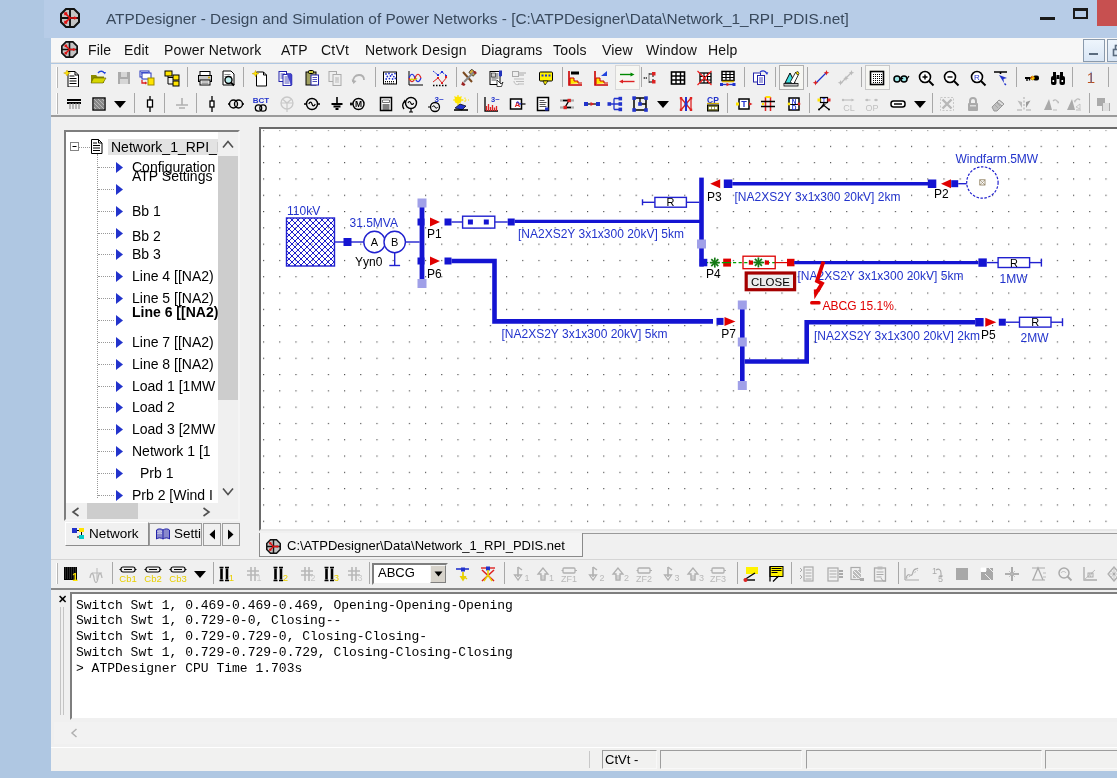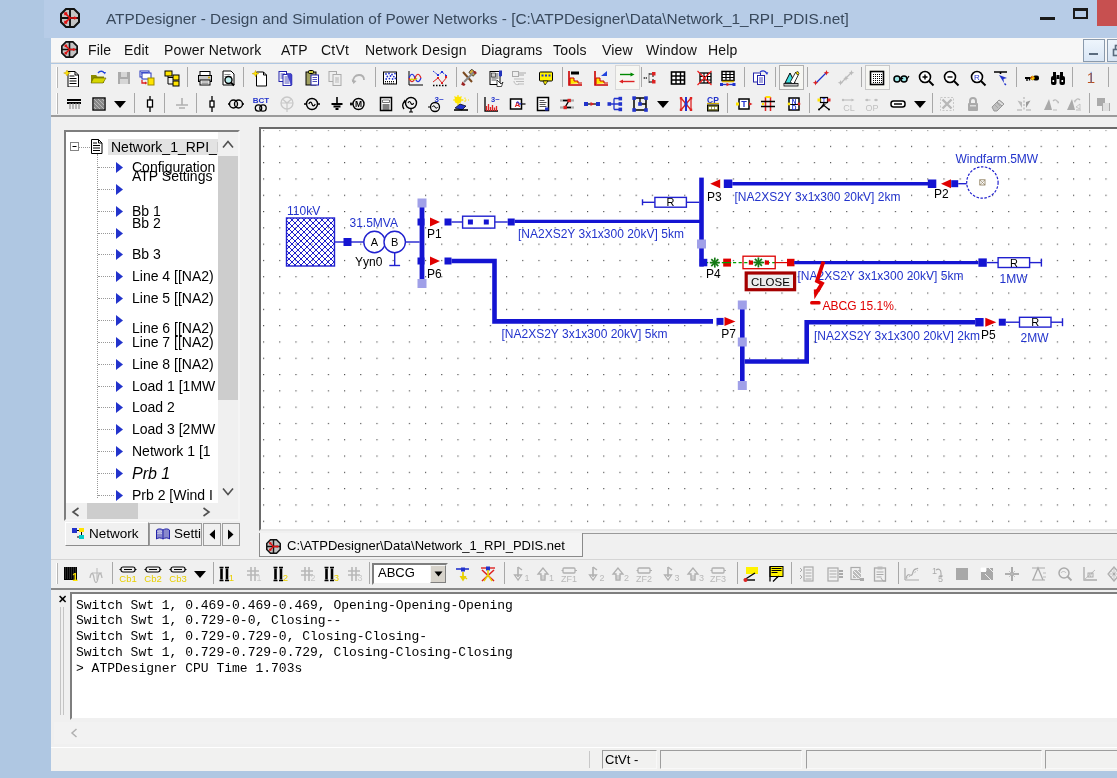--- a/index.html
+++ b/index.html
@@ -660,41 +660,41 @@
 <div class="txt" style="left:88px;top:168px;font-size:14px;color:#000;">ATP Settings</div>
 <div class="abs" style="left:54px;top:210.7px;width:16px;height:1px;border-top:1px dotted #999;"></div>
 <svg class="ic" style="left:71px;top:205.7px" width="9" height="11" viewBox="0 0 9 11">
       <path d="M1 0l7 5.5L1 11z" fill="#2233CC"></path>
     </svg>
 <div class="txt" style="left:88px;top:202.7px;font-size:14px;color:#000;">Bb 1</div>
 <div class="abs" style="left:54px;top:232.6px;width:16px;height:1px;border-top:1px dotted #999;"></div>
 <svg class="ic" style="left:71px;top:227.6px" width="9" height="11" viewBox="0 0 9 11">
       <path d="M1 0l7 5.5L1 11z" fill="#2233CC"></path>
     </svg>
-<div class="txt" style="left:88px;top:215px;font-size:14px;color:#000;">Bb 2</div>
+<div class="txt" style="left:88px;top:228px;font-size:14px;color:#000;">Bb 2</div>
 <div class="abs" style="left:54px;top:254.4px;width:16px;height:1px;border-top:1px dotted #999;"></div>
 <svg class="ic" style="left:71px;top:249.4px" width="9" height="11" viewBox="0 0 9 11">
       <path d="M1 0l7 5.5L1 11z" fill="#2233CC"></path>
     </svg>
 <div class="txt" style="left:88px;top:246.4px;font-size:14px;color:#000;">Bb 3</div>
 <div class="abs" style="left:54px;top:276.2px;width:16px;height:1px;border-top:1px dotted #999;"></div>
 <svg class="ic" style="left:71px;top:271.2px" width="9" height="11" viewBox="0 0 9 11">
       <path d="M1 0l7 5.5L1 11z" fill="#2233CC"></path>
     </svg>
 <div class="txt" style="left:88px;top:268.2px;font-size:14px;color:#000;">Line 4 [[NA2)</div>
 <div class="abs" style="left:54px;top:298.1px;width:16px;height:1px;border-top:1px dotted #999;"></div>
 <svg class="ic" style="left:71px;top:293.1px" width="9" height="11" viewBox="0 0 9 11">
       <path d="M1 0l7 5.5L1 11z" fill="#2233CC"></path>
     </svg>
 <div class="txt" style="left:88px;top:290.1px;font-size:14px;color:#000;">Line 5 [[NA2)</div>
 <div class="abs" style="left:54px;top:320.0px;width:16px;height:1px;border-top:1px dotted #999;"></div>
 <svg class="ic" style="left:71px;top:315.0px" width="9" height="11" viewBox="0 0 9 11">
       <path d="M1 0l7 5.5L1 11z" fill="#2233CC"></path>
     </svg>
-<div class="txt" style="left:88px;top:320px;font-size:14px;color:#000;">Line 6 [[NA2)</div>
+<div class="txt" style="left:88px;top:304px;font-size:14px;color:#000;font-weight:bold;">Line 6 [[NA2)</div>
 <div class="abs" style="left:54px;top:341.8px;width:16px;height:1px;border-top:1px dotted #999;"></div>
 <svg class="ic" style="left:71px;top:336.8px" width="9" height="11" viewBox="0 0 9 11">
       <path d="M1 0l7 5.5L1 11z" fill="#2233CC"></path>
     </svg>
 <div class="txt" style="left:88px;top:333.8px;font-size:14px;color:#000;">Line 7 [[NA2)</div>
 <div class="abs" style="left:54px;top:363.6px;width:16px;height:1px;border-top:1px dotted #999;"></div>
 <svg class="ic" style="left:71px;top:358.6px" width="9" height="11" viewBox="0 0 9 11">
       <path d="M1 0l7 5.5L1 11z" fill="#2233CC"></path>
     </svg>
 <div class="txt" style="left:88px;top:355.6px;font-size:14px;color:#000;">Line 8 [[NA2)</div>
@@ -715,21 +715,21 @@
 <div class="txt" style="left:88px;top:421.2px;font-size:14px;color:#000;">Load 3 [2MW</div>
 <div class="abs" style="left:54px;top:451.1px;width:16px;height:1px;border-top:1px dotted #999;"></div>
 <svg class="ic" style="left:71px;top:446.1px" width="9" height="11" viewBox="0 0 9 11">
       <path d="M1 0l7 5.5L1 11z" fill="#2233CC"></path>
     </svg>
 <div class="txt" style="left:88px;top:443.1px;font-size:14px;color:#000;">Network 1 [1</div>
 <div class="abs" style="left:54px;top:472.9px;width:16px;height:1px;border-top:1px dotted #999;"></div>
 <svg class="ic" style="left:71px;top:467.9px" width="9" height="11" viewBox="0 0 9 11">
       <path d="M1 0l7 5.5L1 11z" fill="#2233CC"></path>
     </svg>
-<div class="txt" style="left:88px;top:464.9px;font-size:16px;color:#000;font-style:italic;">Prb 1</div>
+<div class="txt" style="left:96px;top:464.9px;font-size:14px;color:#000;">Prb 1</div>
 <div class="abs" style="left:54px;top:494.8px;width:16px;height:1px;border-top:1px dotted #999;"></div>
 <svg class="ic" style="left:71px;top:489.8px" width="9" height="11" viewBox="0 0 9 11">
       <path d="M1 0l7 5.5L1 11z" fill="#2233CC"></path>
     </svg>
 <div class="txt" style="left:88px;top:486.8px;font-size:14px;color:#000;">Prb 2 [Wind I</div>
 <div class="abs" style="left:174px;top:132px;width:20px;height:371px;background:#F0F0F0;"></div>
 <svg class="ic" style="left:178px;top:140px" width="12" height="9" viewBox="0 0 12 9">
       <path d="M1 7.5L6 1.5l5 6" fill="none" stroke="#505050" stroke-width="1.6"></path>
     </svg>
 <div class="abs" style="left:174px;top:156px;width:20px;height:244px;background:#CDCDCD;"></div>

